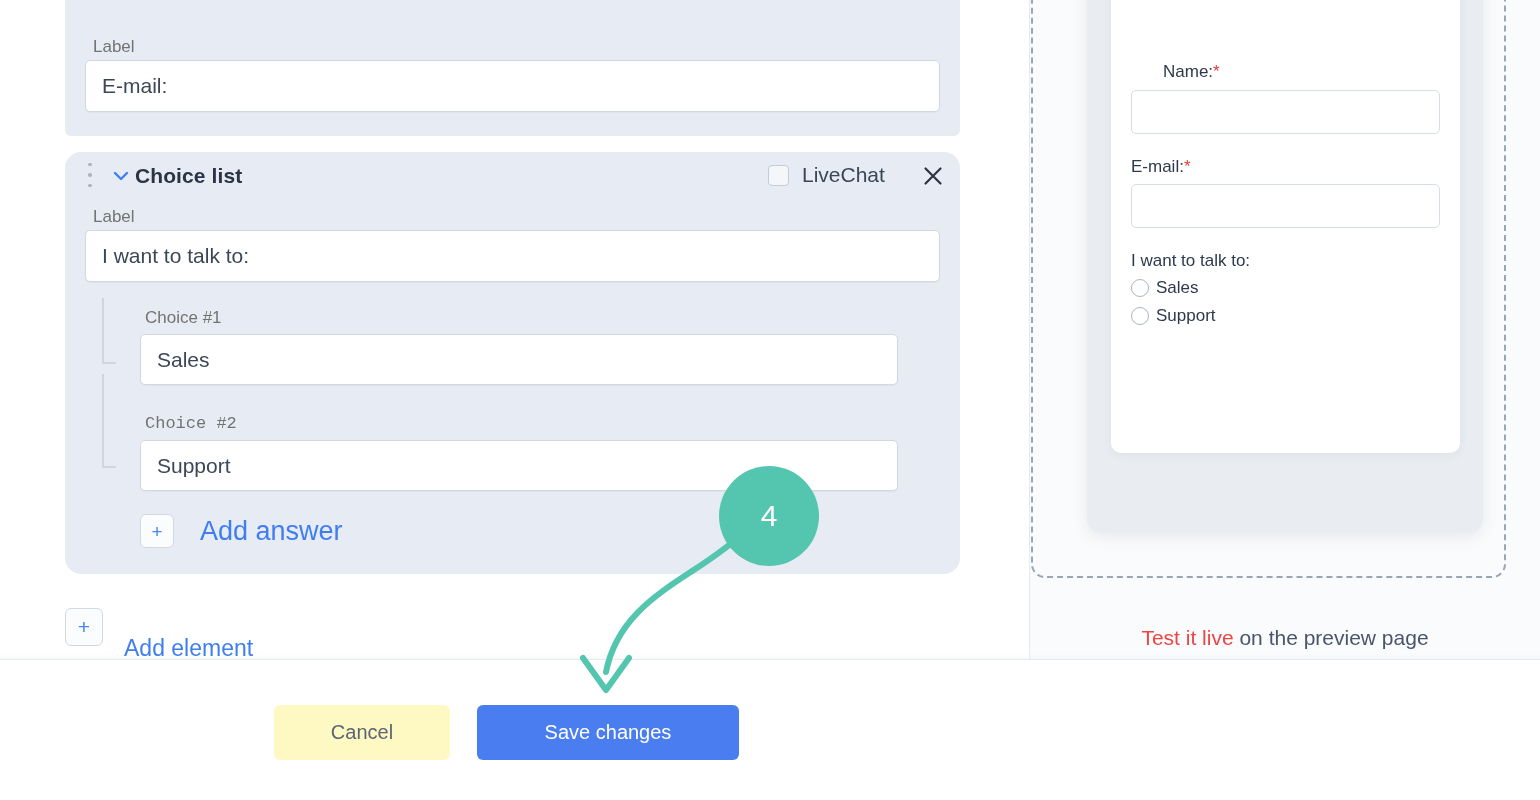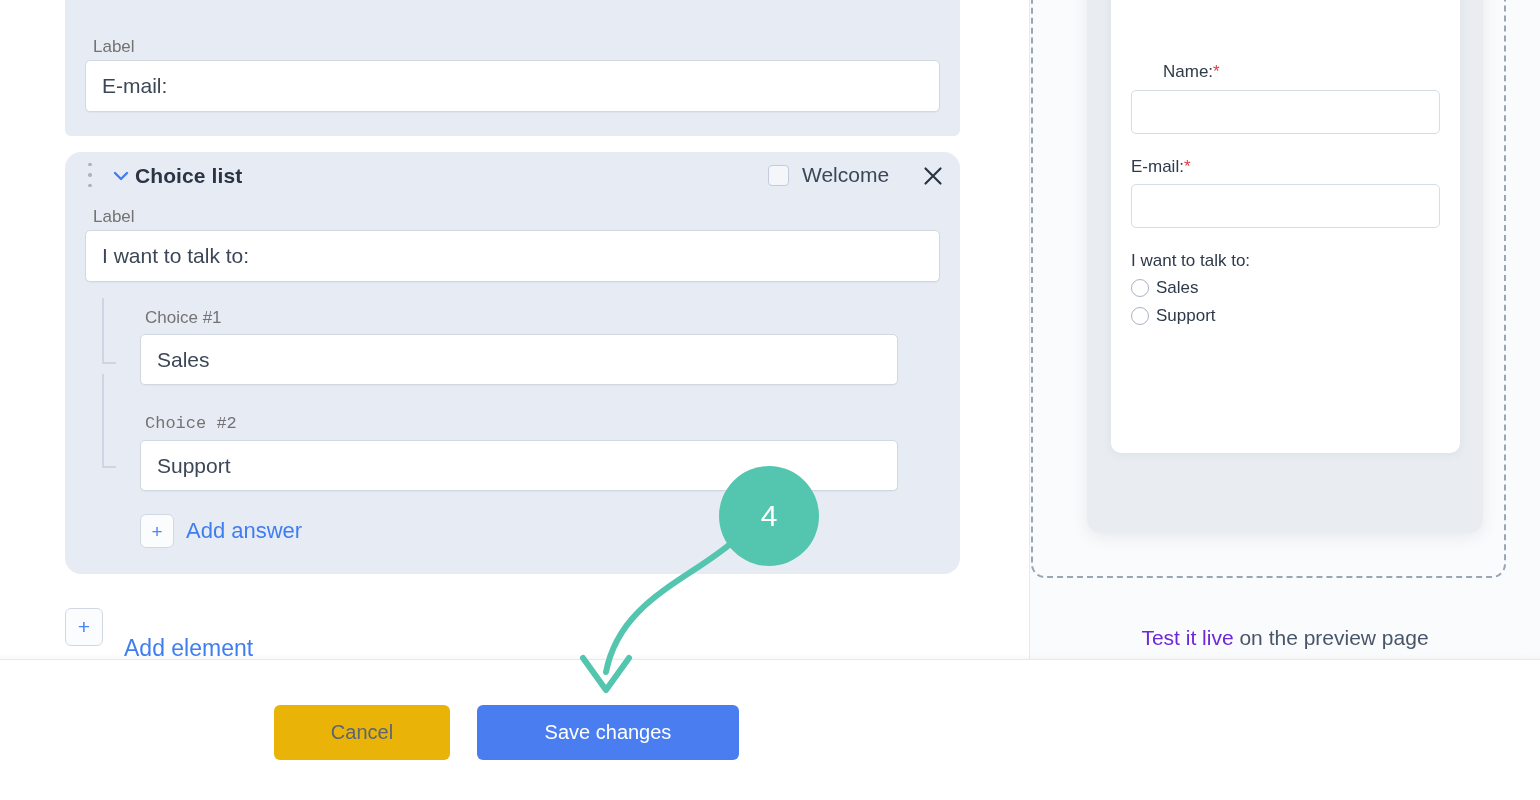--- a/index.html
+++ b/index.html
@@ -70,39 +70,39 @@
     content: ""; position: absolute; left: 0; bottom: 0;
     width: 12px; height: 2px; background: #cdd6e2;
   }
 
   .add-row { position: absolute; display: flex; align-items: center; }
   .plus-btn {
     width: 34px; height: 34px; border: 1px solid #d2d8e2; border-radius: 6px;
     background: #fbfcfe; display: flex; align-items: center; justify-content: center;
     color: #4a86f7; font-size: 19px; line-height: 1;
   }
-  .add-link { margin-left: 12px; color: #3f7ef0; font-size: 22px; }
+  .add-link { margin-left: 26px; color: #3f7ef0; font-size: 27px; }
   .add-link.big { font-size: 23px; margin-left: 21px; margin-top: 44px; }
 
   
   .footer {
     position: absolute; left: 0; top: 659px; width: 1540px; height: 141px;
     background: #ffffff; border-top: 1px solid #eceff4;
   }
   .footer::before {
     content: ""; position: absolute; left: 0; top: -6px; width: 1540px; height: 6px;
     background: linear-gradient(to bottom, rgba(120,135,160,0), rgba(120,135,160,.055));
   }
   .btn {
     position: absolute; display: flex; align-items: center; justify-content: center;
     border-radius: 6px; font-size: 20px;
   }
   .btn-cancel {
     left: 274px; top: 705px; width: 176px; height: 55px;
-    background: #eab308; color: #5b6575;
+    background: #fef9c3; color: #5b6575;
   }
   .btn-save {
     left: 477px; top: 705px; width: 262px; height: 55px;
     background: #4a7ef0; color: #ffffff;
   }
 
   
   .divider-v {
     position: absolute; left: 1029px; top: 0; width: 1px; height: 659px;
     background: #e6eaf0;
@@ -146,21 +146,21 @@
   .start-btn {
     position: absolute; left: 1131px; top: 353px; width: 309px; height: 58px;
     background: #1f9e90; border-radius: 5px;
     display: flex; align-items: center; justify-content: center;
     color: #ffffff; font-size: 19px; font-weight: bold;
   }
   .test-line {
     position: absolute; left: 1030px; top: 626px; width: 510px;
     text-align: center; font-size: 21px; color: #49566a;
   }
-  .test-link { color: #6d28d9; }
+  .test-link { color: #ef4444; }
 
   
   .annot-svg { position: absolute; left: 0; top: 0; width: 1540px; height: 800px; pointer-events: none; }
   .annot-badge {
     position: absolute; left: 719px; top: 466px; width: 100px; height: 100px;
     border-radius: 50%; background: #54c5ae;
     display: flex; align-items: center; justify-content: center;
     color: #ffffff; font-size: 30px;
   }
 </style>
@@ -184,21 +184,21 @@
             <i></i>
             <i></i>
         </span>
         <span class="chev">
           <svg width="22" height="22" viewBox="0 0 22 22">
             <path d="M5 8 L11 14 L17 8" fill="none" stroke="#3f7ef0" stroke-width="2.4" stroke-linecap="round" stroke-linejoin="round"></path>
           </svg>
         </span>
         <span class="ch-title">Choice list</span>
         <span class="req-box"></span>
-        <span class="req-label">Welcome</span>
+        <span class="req-label">LiveChat</span>
         <span class="close-x">
           <svg width="24" height="24" viewBox="0 0 24 24">
             <path d="M4.5 4.5 L19.5 19.5 M19.5 4.5 L4.5 19.5" fill="none" stroke="#2b3445" stroke-width="2.2" stroke-linecap="round"></path>
           </svg>
         </span>
       </div>
 
       <span class="field-label" style="left:28px; top:56px;">Label</span>
       <div class="text-input" style="left:20px; top:78px; width:855px; height:52px;">I want to talk to:</div>
 

